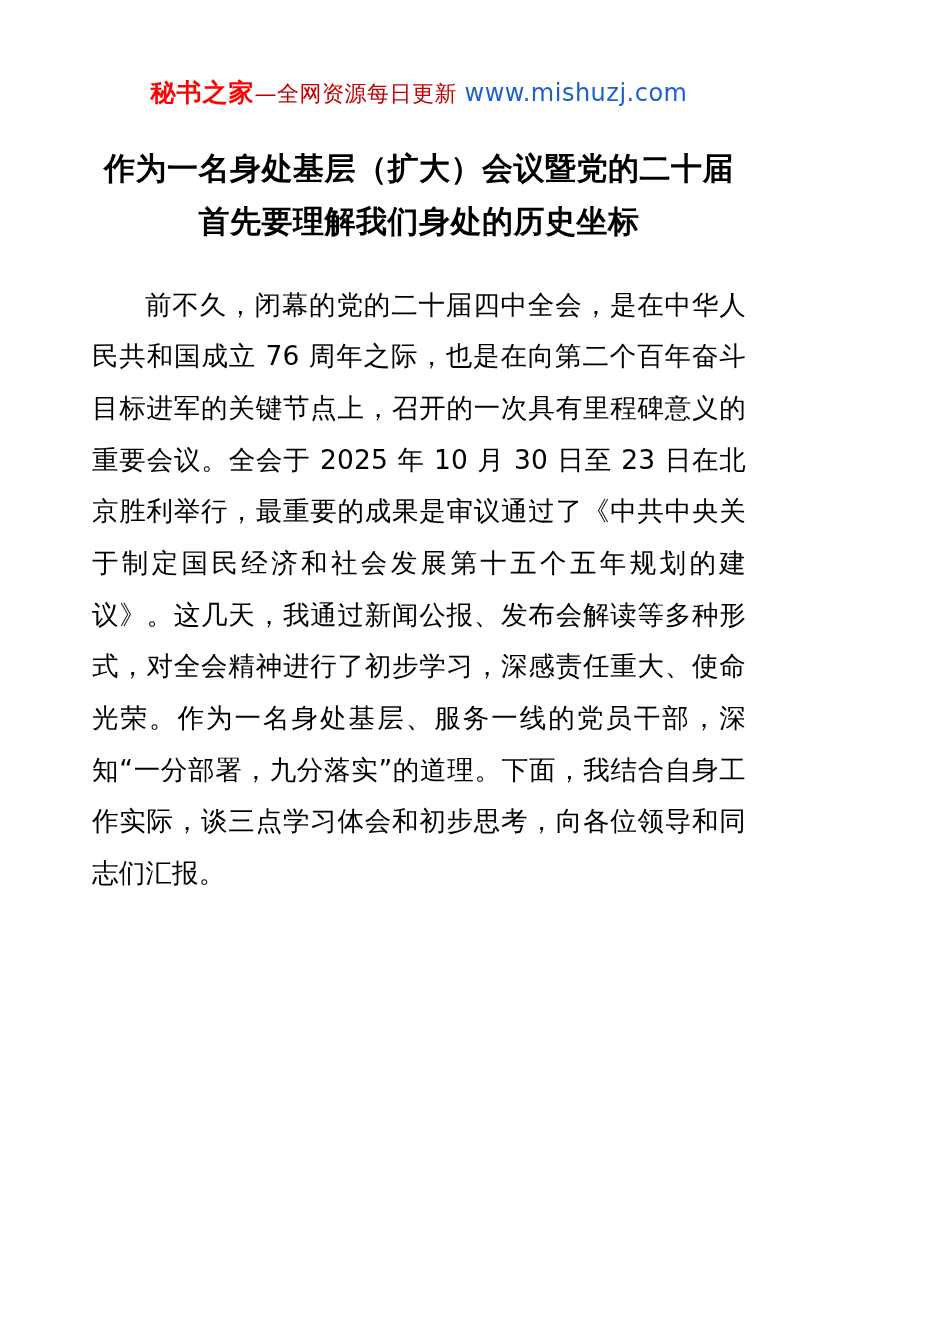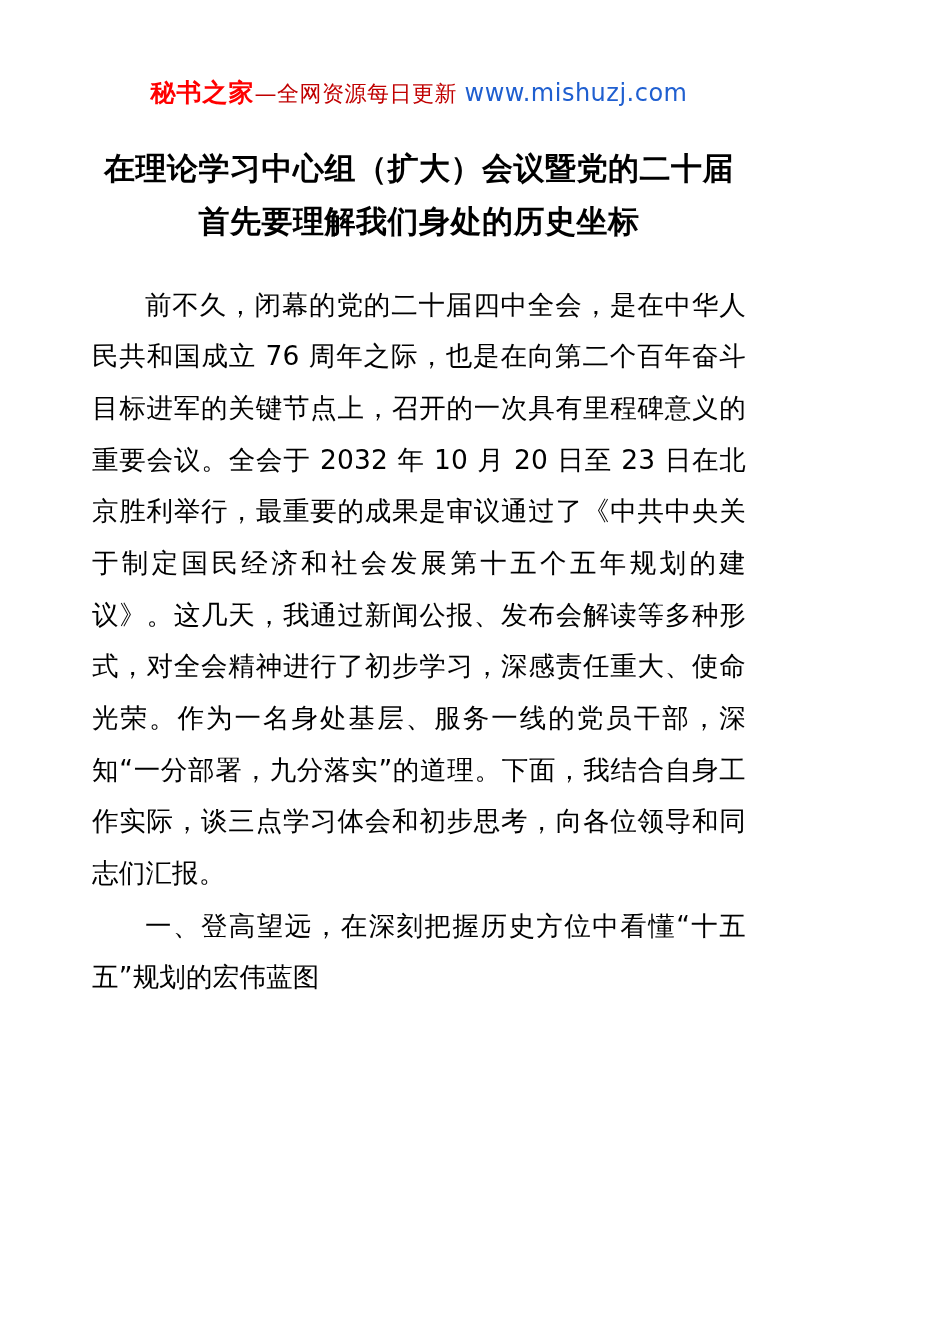--- a/index.html
+++ b/index.html
@@ -83,22 +83,21 @@
 </head>
 <body>
 
 <div class="page">
 
   <div class="banner">
     <span class="brand">秘书之家</span><span class="tagline">—全网资源每日更新 </span><span class="site">www.mishuzj.com</span>
   </div>
 
   <div class="doc-title">
-    <div>在理论学习中心组（扩大）会议暨党的二十届</div>
+    <div>作为一名身处基层（扩大）会议暨党的二十届</div>
     <div>首先要理解我们身处的历史坐标</div>
   </div>
 
   <div class="body-text">
-    <p class="para">前不久，闭幕的党的二十届四中全会，是在中华人民共和国成立 76 周年之际，也是在向第二个百年奋斗目标进军的关键节点上，召开的一次具有里程碑意义的重要会议。全会于 2032 年 10 月 20 日至 23 日在北京胜利举行，最重要的成果是审议通过了《中共中央关于制定国民经济和社会发展第十五个五年规划的建议》。这几天，我通过新闻公报、发布会解读等多种形式，对全会精神进行了初步学习，深感责任重大、使命光荣。作为一名身处基层、服务一线的党员干部，深知“一分部署，九分落实”的道理。下面，我结合自身工作实际，谈三点学习体会和初步思考，向各位领导和同志们汇报。</p>
-    <p class="para">一、登高望远，在深刻把握历史方位中看懂“十五五”规划的宏伟蓝图</p>
+    <p class="para">前不久，闭幕的党的二十届四中全会，是在中华人民共和国成立 76 周年之际，也是在向第二个百年奋斗目标进军的关键节点上，召开的一次具有里程碑意义的重要会议。全会于 2025 年 10 月 30 日至 23 日在北京胜利举行，最重要的成果是审议通过了《中共中央关于制定国民经济和社会发展第十五个五年规划的建议》。这几天，我通过新闻公报、发布会解读等多种形式，对全会精神进行了初步学习，深感责任重大、使命光荣。作为一名身处基层、服务一线的党员干部，深知“一分部署，九分落实”的道理。下面，我结合自身工作实际，谈三点学习体会和初步思考，向各位领导和同志们汇报。</p>
   </div>
 
 </div>
 
 </body></html>

